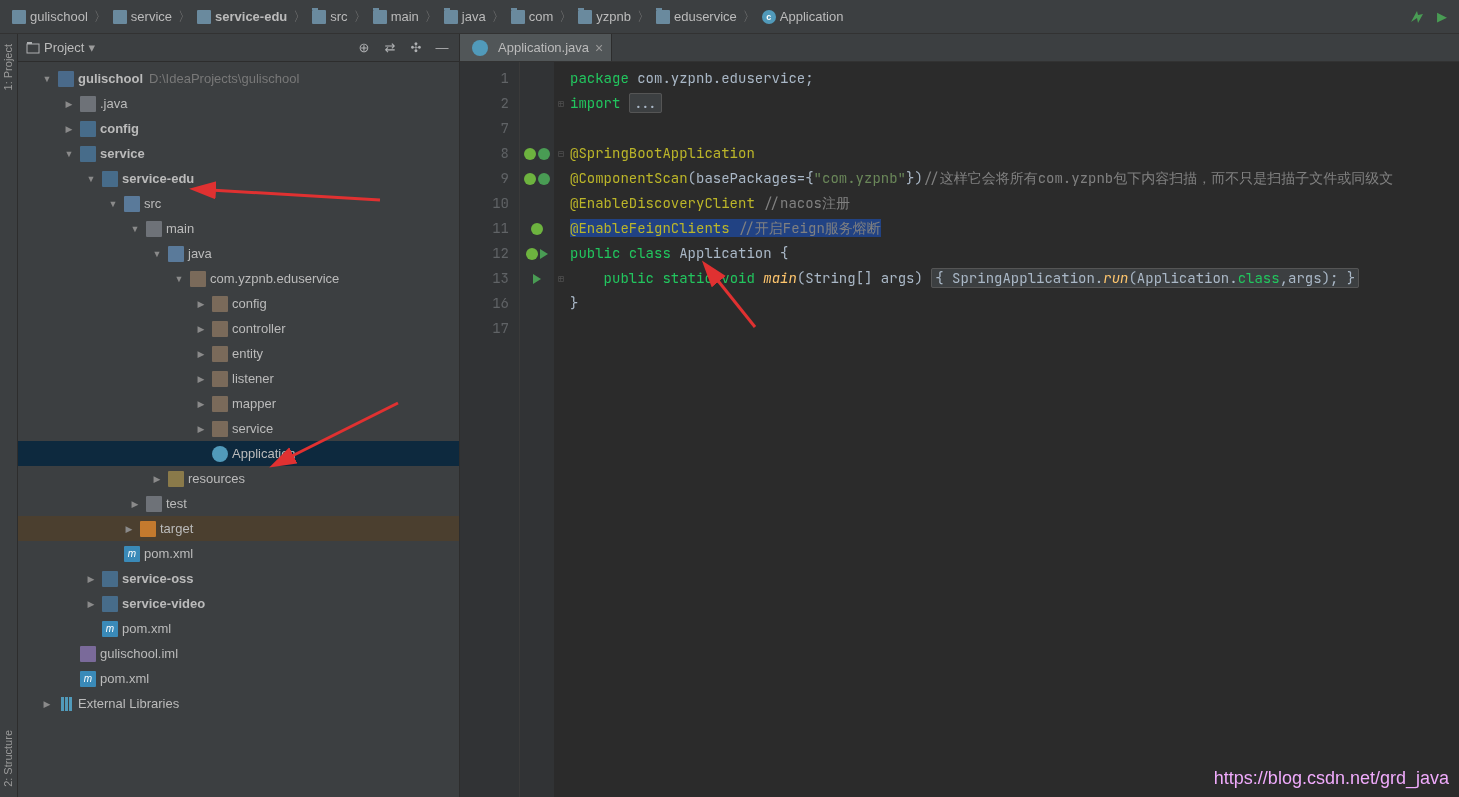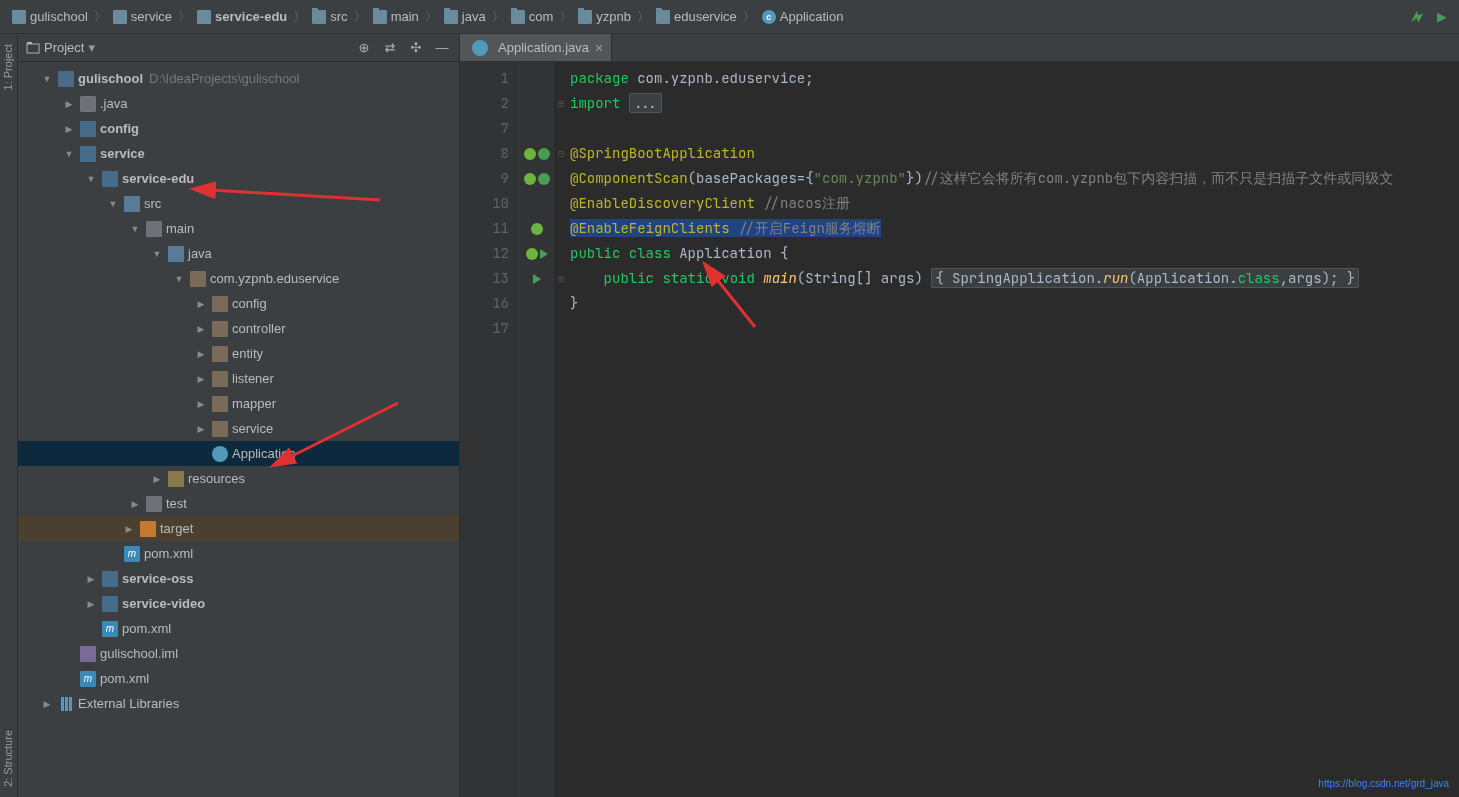--- a/index.html
+++ b/index.html
@@ -274,22 +274,22 @@
 .fold-box {
   background: #3c3f41;
   border: 1px solid #555;
   padding: 0 3px;
   border-radius: 2px;
 }
 .watermark {
   position: absolute;
   bottom: 8px;
   right: 10px;
-  color: #3b82f6;
-  font-size: 10px;
+  color: #f0abfc;
+  font-size: 18px;
 }
 
 
 .arrow {
   position: absolute;
   pointer-events: none;
 }
 
 svg { overflow: visible; }
 </style>

